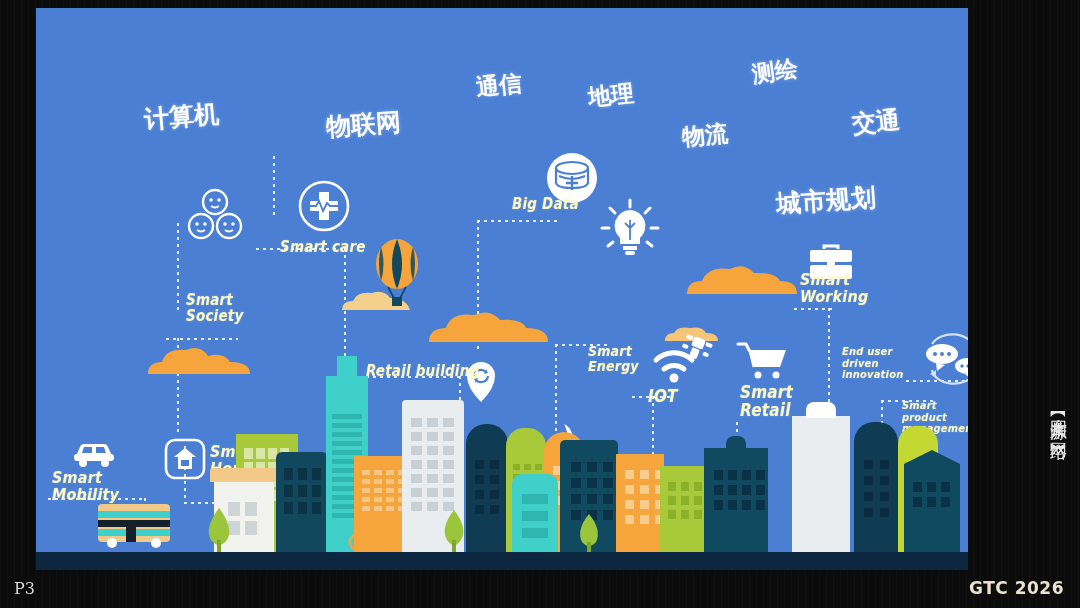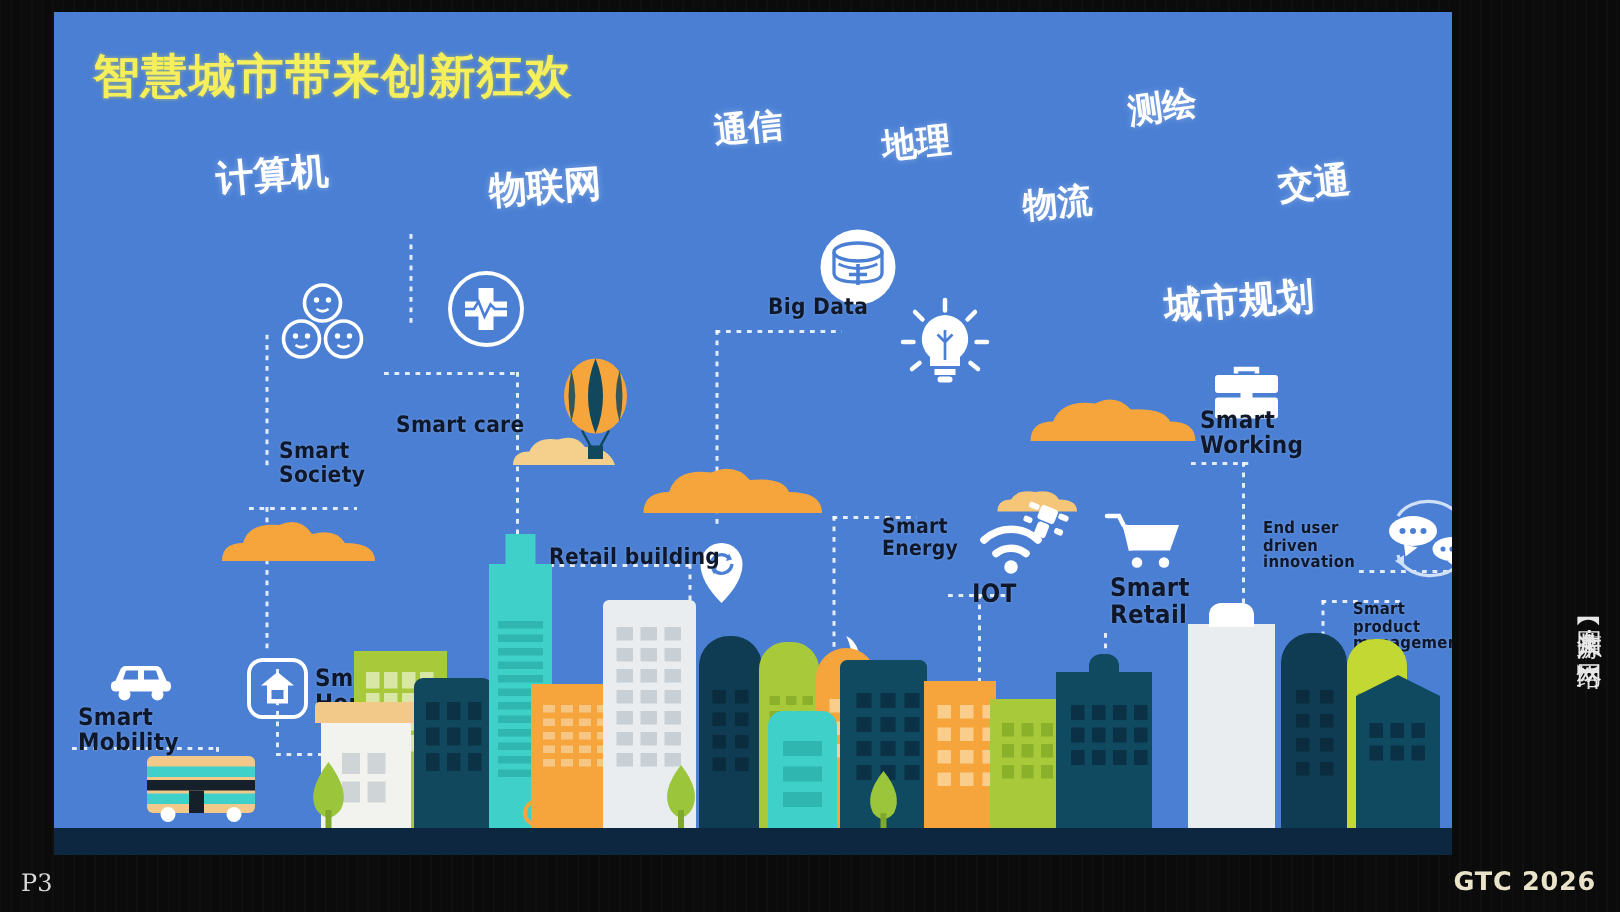--- a/index.html
+++ b/index.html
@@ -23,24 +23,24 @@
          color:#f6ef5c;letter-spacing:1px;
          text-shadow:0 0 3px rgba(240,230,60,.55);
          font-family:"DejaVu Sans","Liberation Sans",sans-serif;}
 
   
   .hw{position:absolute;color:#ffffff;font-weight:bold;white-space:nowrap;
       font-family:"DejaVu Serif","Liberation Serif",serif;
       text-shadow:0 0 4px rgba(255,255,255,.35);}
 
   
-  .en{position:absolute;color:#0f172a;font-weight:bold;line-height:1.05;
+  .en{position:absolute;color:#fef9c3;font-weight:bold;line-height:1.05;
       letter-spacing:.2px;white-space:pre-line;
       text-shadow:0 0 2px rgba(255,255,255,.25);
-      font-family:"DejaVu Sans Condensed","DejaVu Sans","Liberation Sans",sans-serif;}
+      font-family:"DejaVu Sans Condensed","DejaVu Sans","Liberation Sans",sans-serif;font-style:italic;}
 
   
   .dot-v{position:absolute;width:2px;
     background-image:linear-gradient(to bottom,#ffffff 50%,rgba(255,255,255,0) 0%);
     background-size:2px 7px;background-repeat:repeat-y;opacity:.85;}
   .dot-h{position:absolute;height:2px;
     background-image:linear-gradient(to right,#ffffff 50%,rgba(255,255,255,0) 0%);
     background-size:7px 2px;background-repeat:repeat-x;opacity:.85;}
 
   
@@ -70,21 +70,20 @@
 
 <div id="frame">
   <div id="frame-texture"></div>
 
   <div id="page-no">P3</div>
   <div id="gtc">GTC 2026</div>
   <div id="source">【图片来源：网络】</div>
 
   <div id="slide">
 
-    <div id="title">智慧城市带来创新狂欢</div>
 
     <div class="hw" style="left:108px;top:92px;font-size:25px;transform:rotate(-5deg);">计算机</div>
     <div class="hw" style="left:290px;top:100px;font-size:25px;transform:rotate(-4deg);">物联网</div>
     <div class="hw" style="left:440px;top:62px;font-size:23px;transform:rotate(-6deg);">通信</div>
     <div class="hw" style="left:552px;top:72px;font-size:23px;transform:rotate(-6deg);">地理</div>
     <div class="hw" style="left:716px;top:48px;font-size:23px;transform:rotate(-8deg);">测绘</div>
     <div class="hw" style="left:646px;top:112px;font-size:23px;transform:rotate(-5deg);">物流</div>
     <div class="hw" style="left:816px;top:98px;font-size:24px;transform:rotate(-6deg);">交通</div>
     <div class="hw" style="left:740px;top:176px;font-size:25px;transform:rotate(-4deg);">城市规划</div>
 
@@ -169,21 +168,21 @@
     <div class="en" style="left:150px;top:285px;font-size:15px;">Smart
 Society</div>
 
     <div style="position:absolute;left:262px;top:172px;">
       <svg width="52" height="52" viewBox="0 0 52 52">
         <circle cx="26" cy="26" r="24" fill="none" stroke="#fff" stroke-width="2.6"></circle>
         <path d="M21 12 h10 v9 h9 v10 h-9 v9 h-10 v-9 h-9 v-10 h9 z" fill="#fff"></path>
         <path d="M12 26 h6 l3 -5 l4 10 l4 -8 l3 3 h16" stroke="#4a7fd4" stroke-width="1.8" fill="none"></path>
       </svg>
     </div>
-    <div class="en" style="left:228px;top:232px;font-size:15px;margin-top:36px;">Smart care</div>
+    <div class="en" style="left:244px;top:232px;font-size:15px;">Smart care</div>
 
     <div style="position:absolute;left:510px;top:144px;">
       <svg width="52" height="52" viewBox="0 0 52 52">
         <circle cx="26" cy="26" r="25" fill="#fff"></circle>
         <ellipse cx="26" cy="16" rx="16" ry="6" fill="none" stroke="#4a7fd4" stroke-width="2.2"></ellipse>
         <path d="M10 16 v14 q0 6 16 6 q16 0 16 -6 v-14" fill="none" stroke="#4a7fd4" stroke-width="2.2"></path>
         <path d="M13 24 q13 6 26 0" fill="none" stroke="#4a7fd4" stroke-width="2"></path>
         <path d="M26 24 v14 M20 31 h12" stroke="#4a7fd4" stroke-width="2.4"></path>
       </svg>
     </div>

